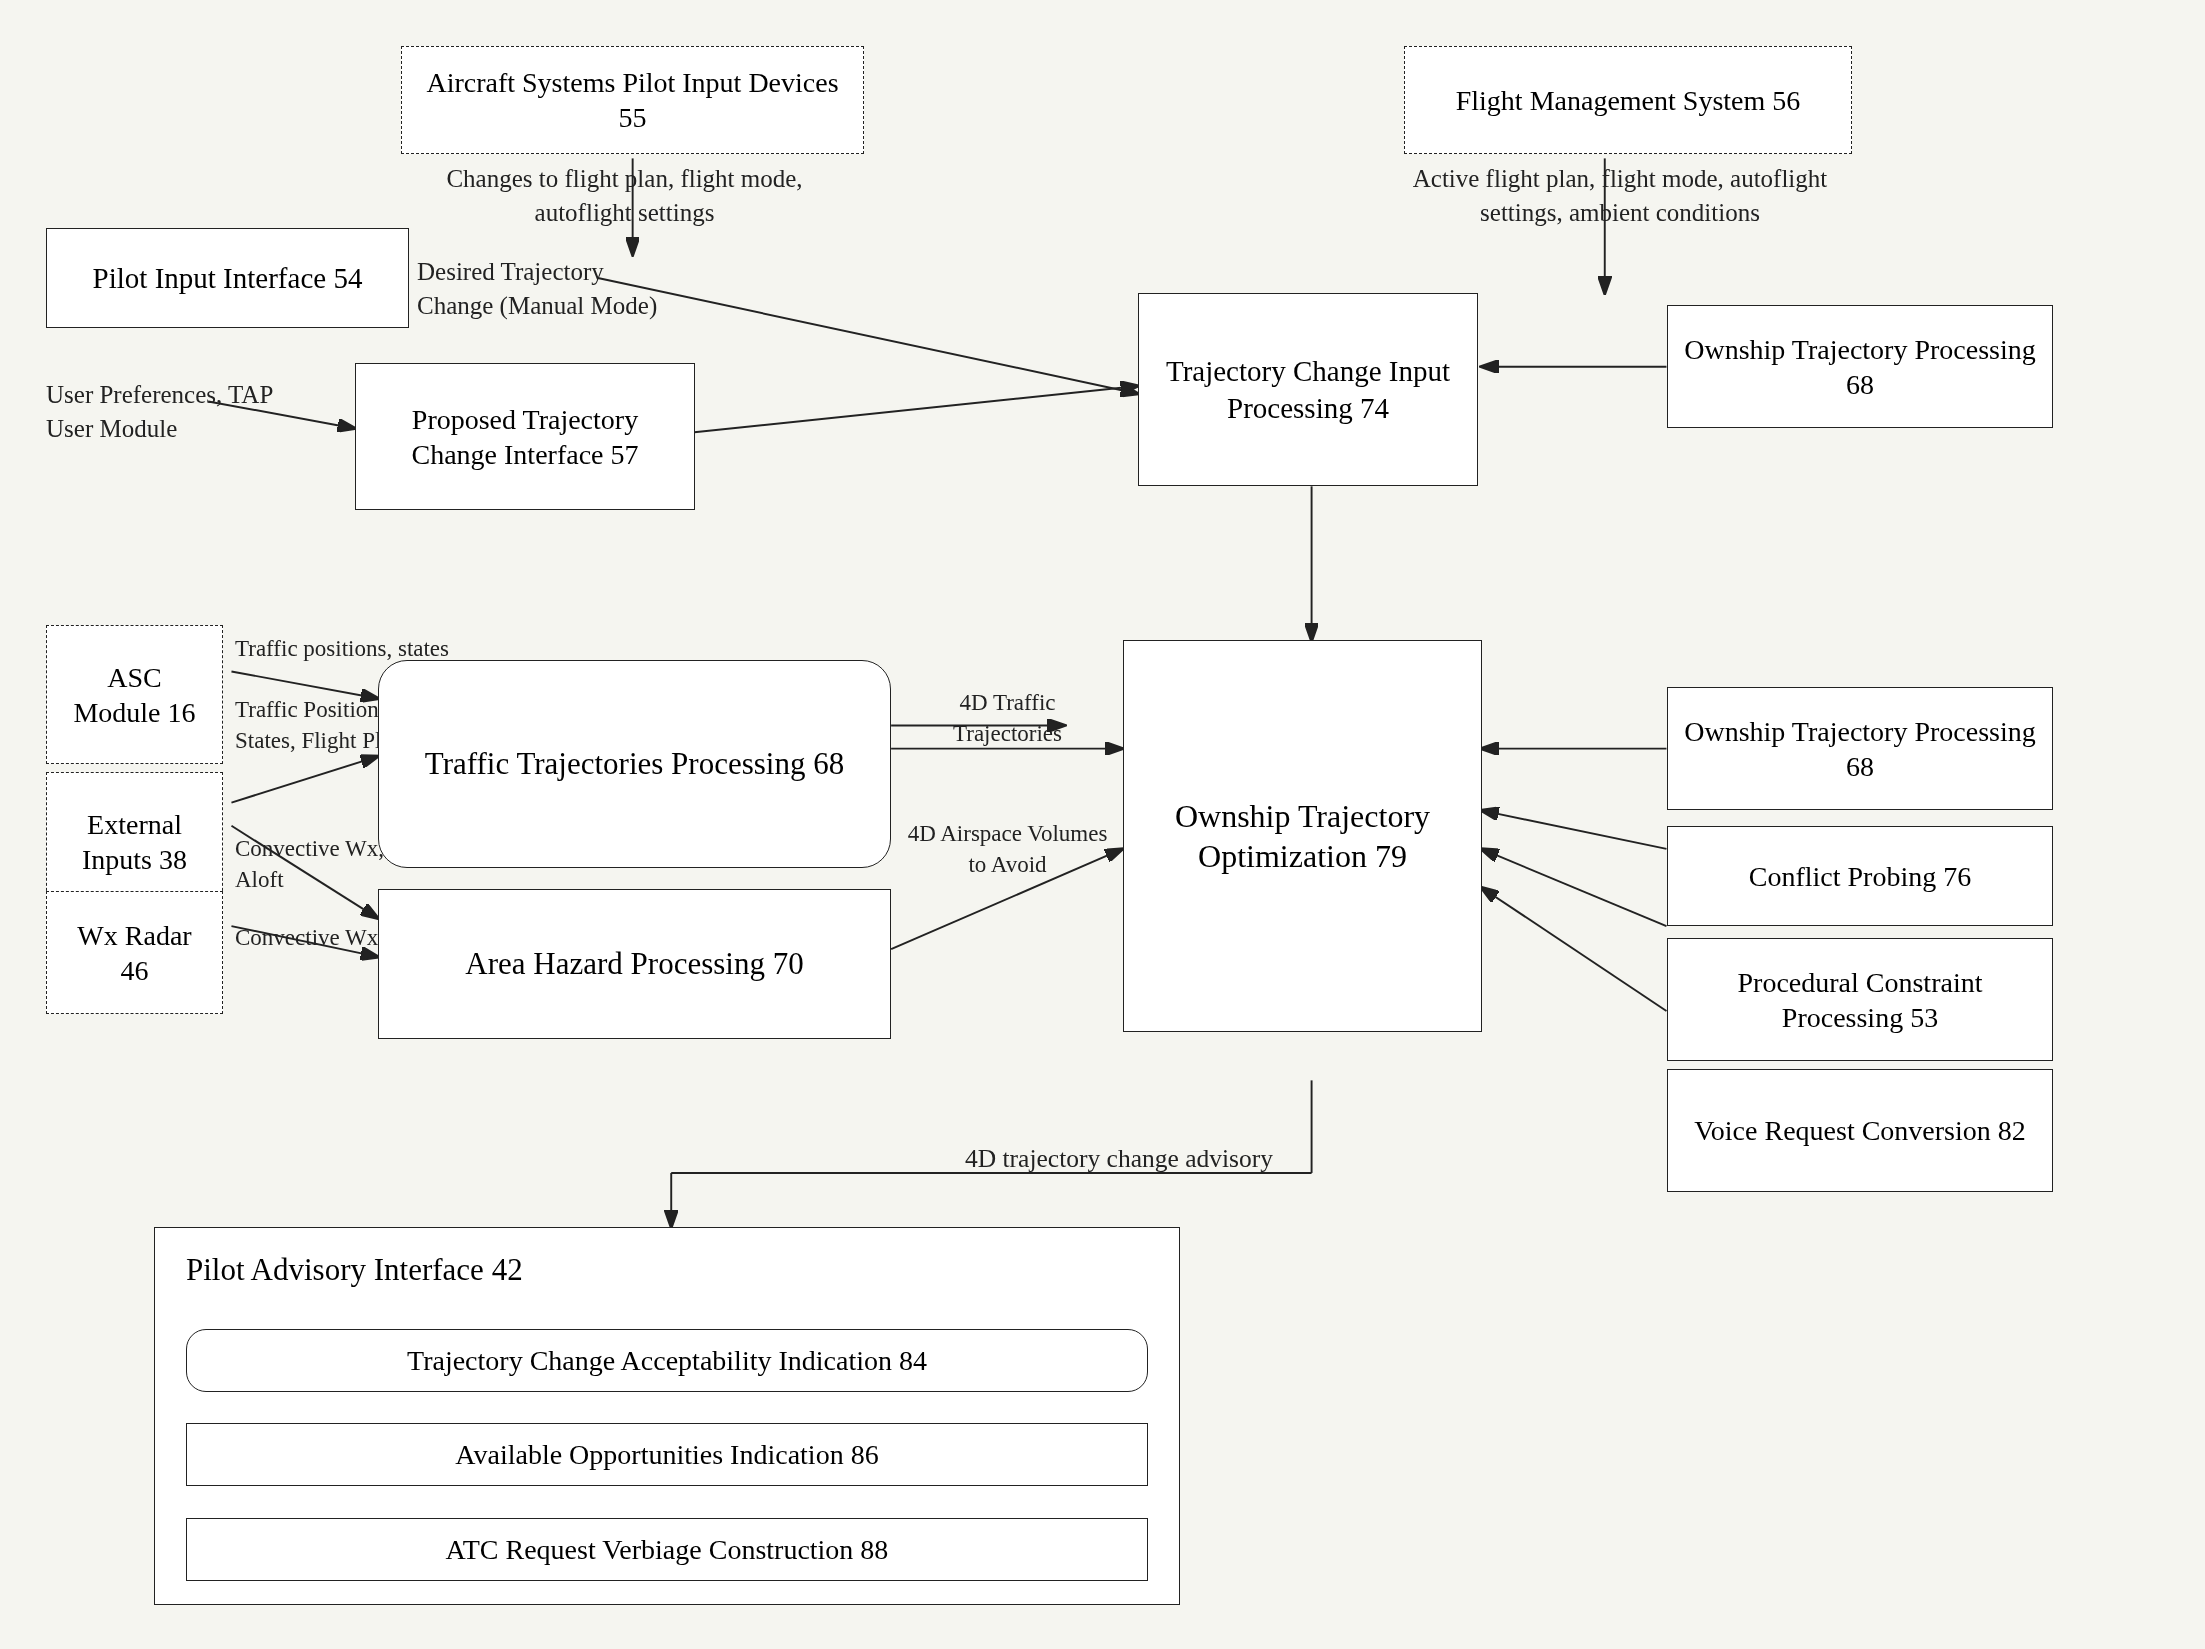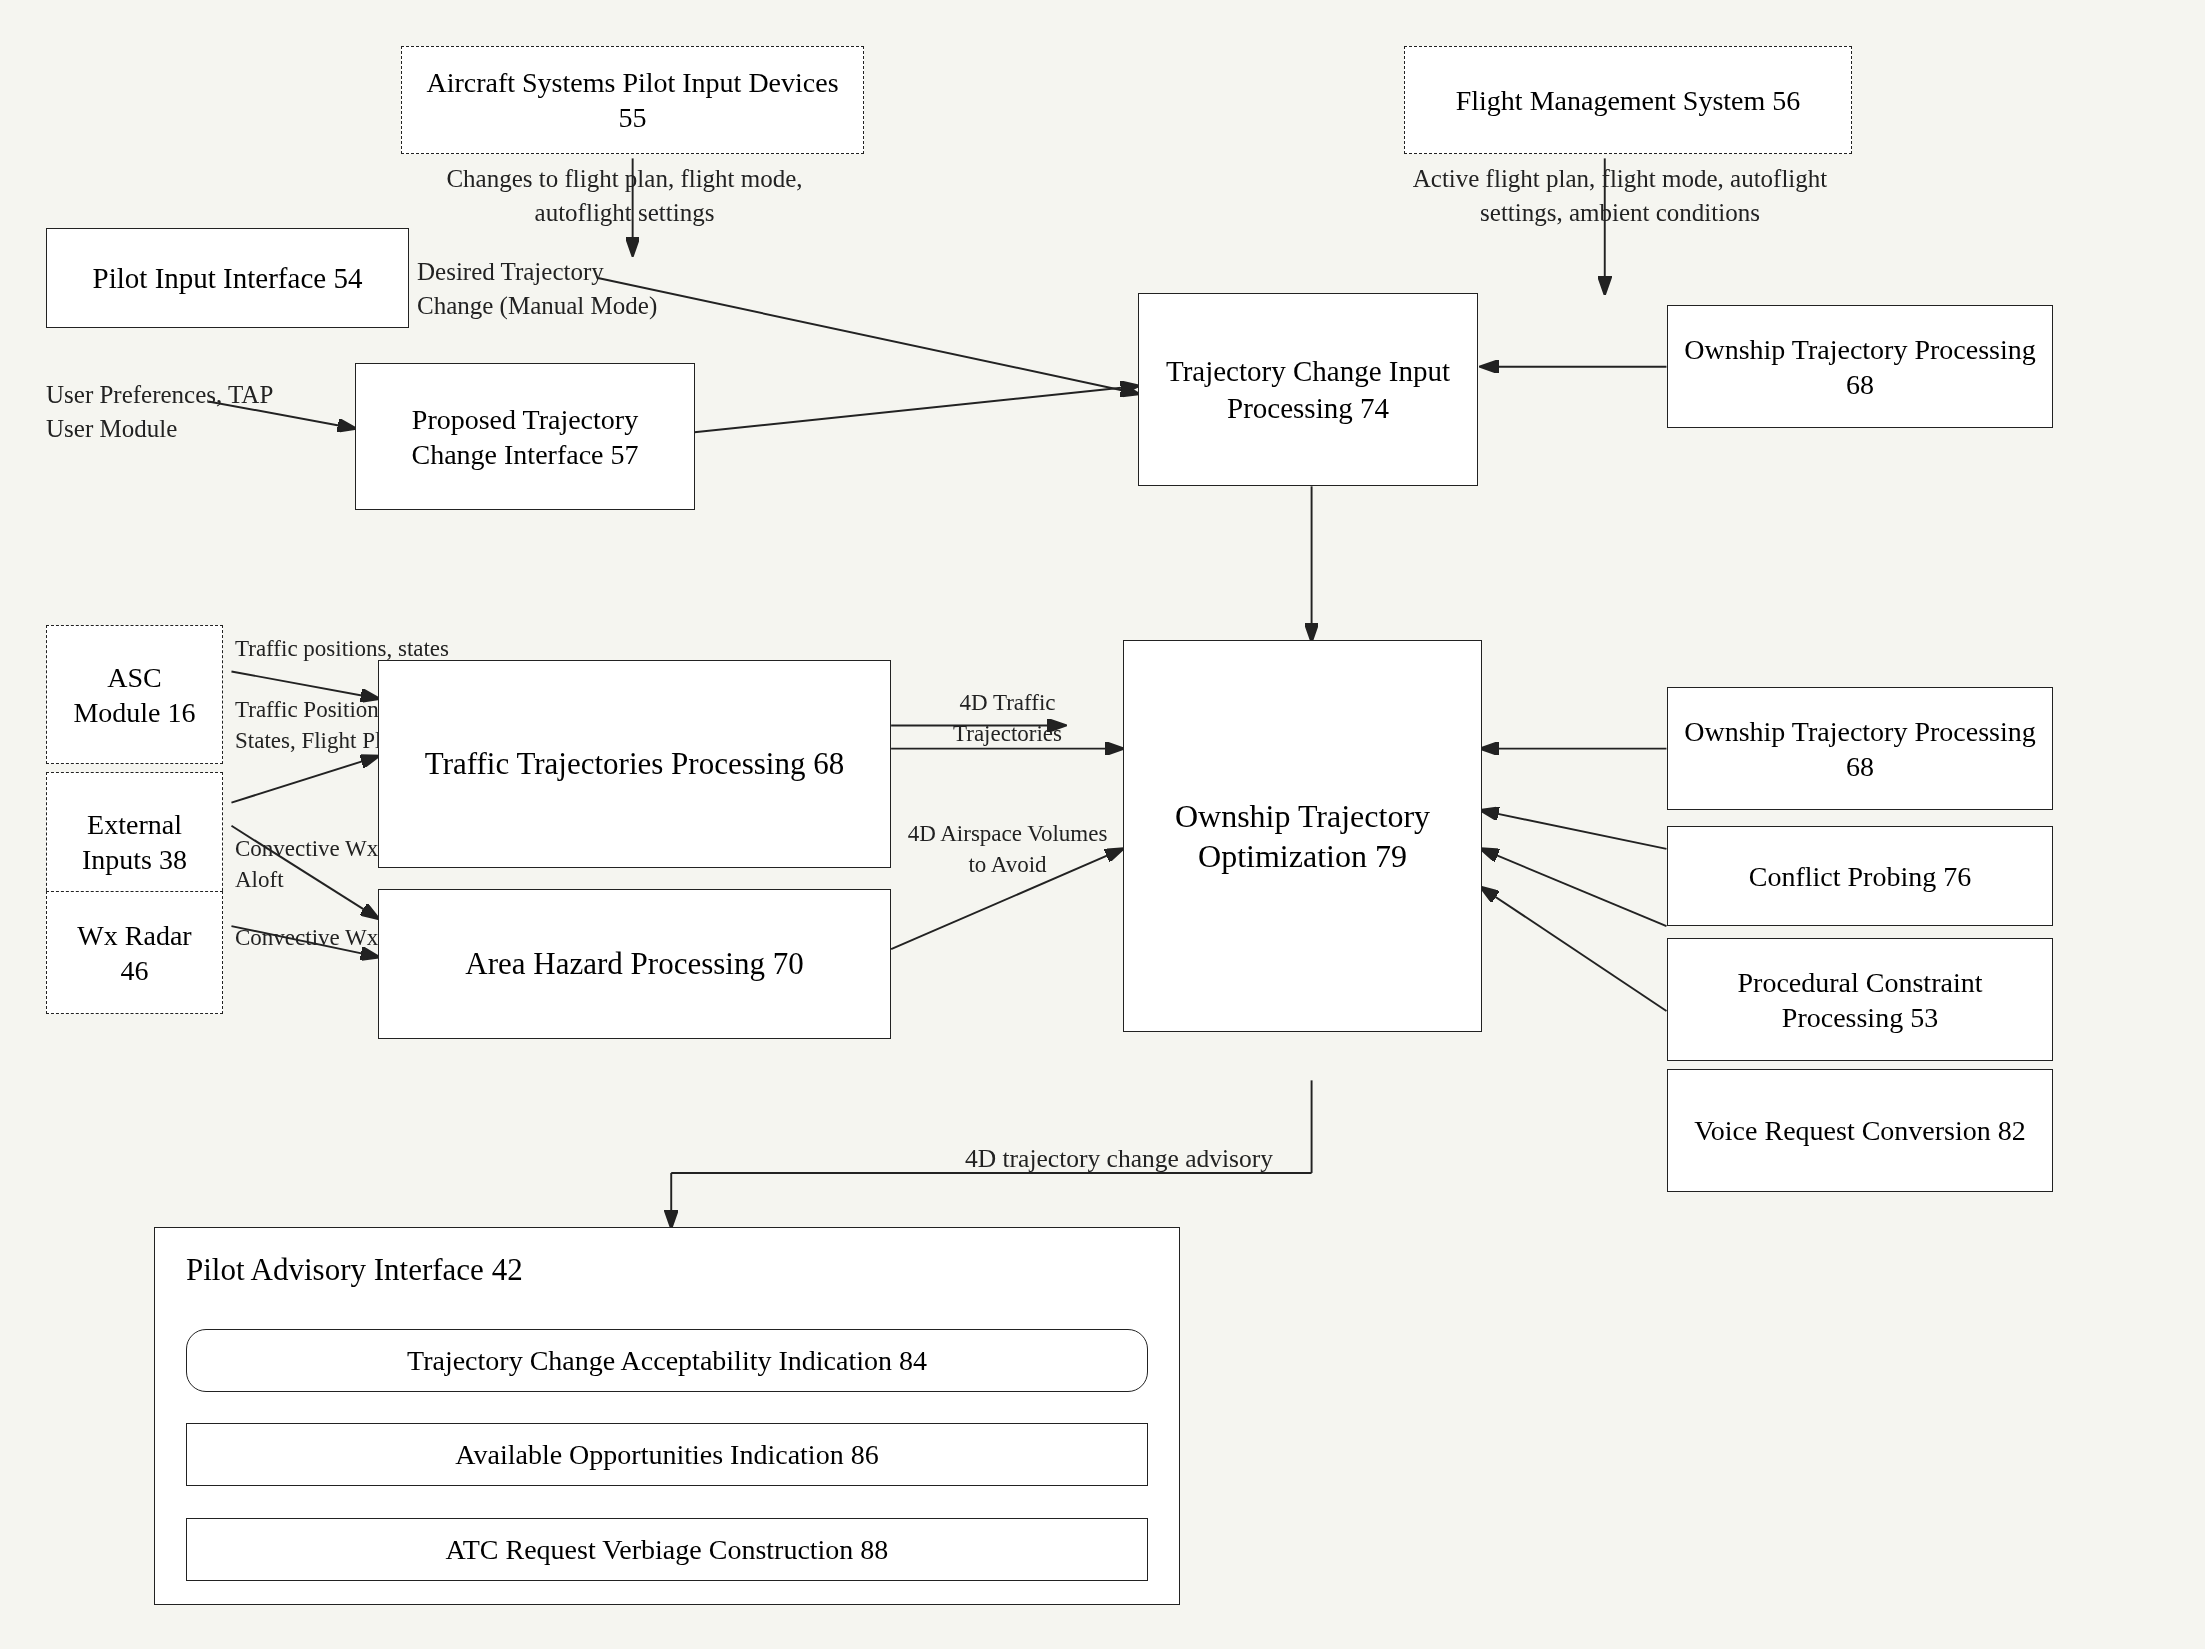--- a/index.html
+++ b/index.html
@@ -198,21 +198,21 @@
 
   <div class="box-dashed" style="left:46px; top:891px; width:177px; height:123px; font-size:28px;">
     <span>Wx Radar
 46</span>
   </div>
 
   <div class="label" style="left:235px; top:922px; width:170px; font-size:23px; text-align:left;">
     <span>Convective Wx</span>
   </div>
 
-  <div class="box" style="left:378px; top:660px; width:513px; height:208px; font-size:31px;">
+  <div class="box" style="left:378px; top:660px; width:513px; height:208px; font-size:31px;border-radius:29px;">
     <span>Traffic Trajectories
 Processing 68</span>
   </div>
 
   <div class="box" style="left:378px; top:889px; width:513px; height:150px; font-size:31px;">
     <span>Area Hazard
 Processing 70</span>
   </div>
 
   <div class="label" style="left:907px; top:687px; width:201px; font-size:23px; text-align:center;">

